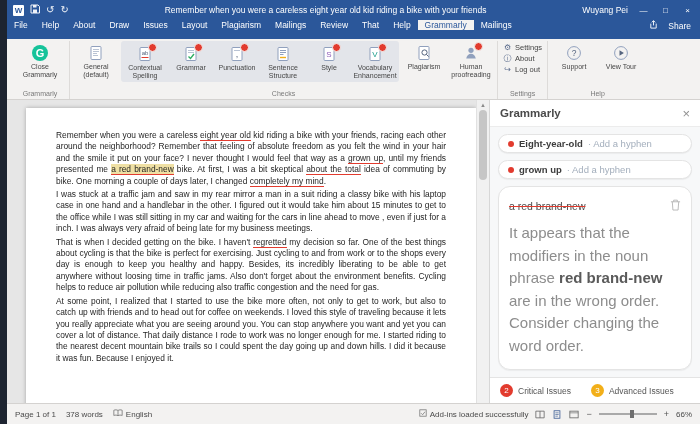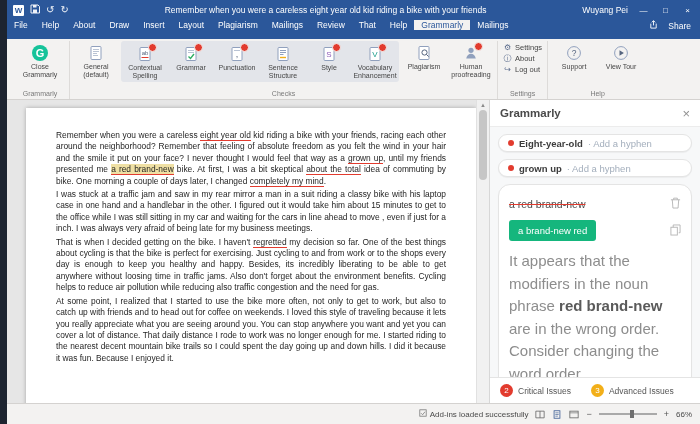--- a/index.html
+++ b/index.html
@@ -117,21 +117,21 @@
         <span class="wbtn">×</span>
       </div>
     </div>
 
     <div class="tabrow">
       <div class="tabs">
           <div class="tab">File</div>
           <div class="tab">Help</div>
           <div class="tab">About</div>
           <div class="tab">Draw</div>
-          <div class="tab">Insert</div>
+          <div class="tab">Issues</div>
           <div class="tab">Layout</div>
           <div class="tab">Plagiarism</div>
           <div class="tab">Mailings</div>
           <div class="tab">Review</div>
           <div class="tab">That</div>
           <div class="tab">Help</div>
           <div class="tab active">Grammarly</div>
           <div class="tab">Mailings</div>
         </div>
       <div class="tab-right">
@@ -330,41 +330,46 @@
               <span class="cphrase">grown up</span>
               <span class="chint">· Add a hyphen</span>
             </div>
             <div class="card expanded">
               <div class="exrow">
                 <span class="strike">a red brand-new</span>
                 <span class="exicon"><svg width="11" height="12" viewBox="0 0 12 13">
                     <path d="M1 3h10M4 3V1.2h4V3M2.5 3l.7 9h5.6l.7-9" fill="none" stroke="#b5b5b5"></path>
                   </svg></span>
               </div>
-              <div class="exrow">
-                <button class="greenbtn">a brand-new red</button>
-                <span class="exicon"><svg width="11" height="12" viewBox="0 0 12 13">
-                    <rect x="1" y="3.5" width="7" height="8.5" fill="none" stroke="#b5b5b5"></rect>
-                    <path d="M3.5 3.5V1H11v8.5H9.5" fill="none" stroke="#b5b5b5"></path>
-                  </svg></span>
-              </div>
               <div class="explain">It appears that the modifiers in the noun phrase <b>red brand-new</b> are in the wrong order. Consider changing the word order.</div>
             </div>
           </div>
         <div class="pfoot">
           <span class="cnt red">2</span>
           <span>Critical Issues</span>
           <span class="gap10"></span>
           <span class="cnt yellow">3</span>
           <span>Advanced Issues</span>
         </div>
       </aside>
     </div>
 
     <div class="statusbar">
+      <div class="sleft">
+        <span class="sitem2">Page 1 of 1</span>
+        <span class="sitem2">378 words</span>
+        <span class="sitem2">
+          <span>
+            <svg width="10" height="8" viewBox="0 0 12 9">
+                <path d="M6 1.5C4.8.5 2.5.5 1 1.2v6.3c1.5-.7 3.8-.7 5 .3 1.2-1 3.5-1 5-.3V1.2C9.5.5 7.2.5 6 1.5zM6 1.5v6.3" fill="none" stroke="#6a6a6a" stroke-width=".9"></path>
+              </svg>
+          </span>
+          <span>English</span>
+        </span>
+      </div>
       <div class="sright">
         <span class="sitem2">
           <span>
             <svg width="8" height="8" viewBox="0 0 10 10">
                 <rect x="1" y="1" width="8" height="8" fill="none" stroke="#7a7a7a"></rect>
                 <path d="M2.5 5.2l2 2 3-3.8" fill="none" stroke="#7a7a7a"></path>
               </svg>
           </span>
           <span>Add-ins loaded successfully</span>
         </span>

